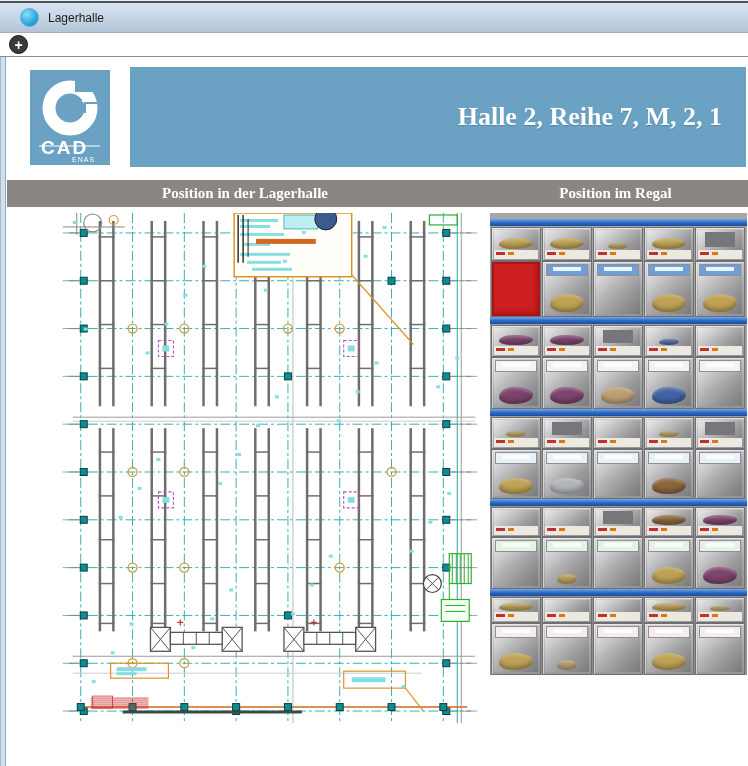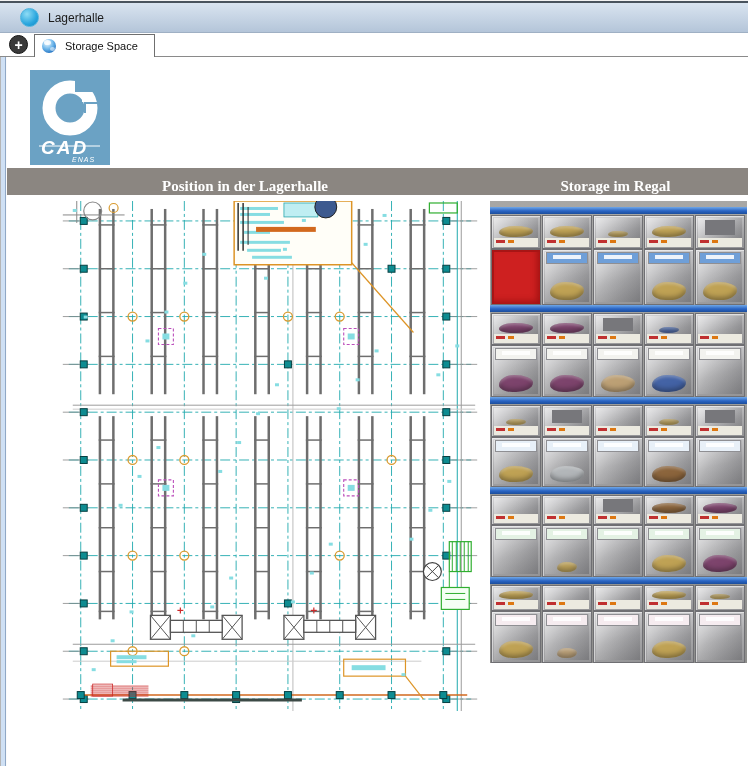--- a/index.html
+++ b/index.html
@@ -26,34 +26,34 @@
          background:rgba(255,255,255,.8);border-radius:50% 60% 40% 50%;}
   .globe::after{content:"";position:absolute;right:1px;bottom:2px;width:5px;height:4px;
          background:rgba(255,255,255,.55);border-radius:50%;}
   .tab-label{font-size:11px;color:#101010;}
 
   .bodyarea{position:relative;height:709px;background:#fff;padding-left:7px;box-sizing:border-box;}
   .left-stripe{position:absolute;left:0;top:0;bottom:0;width:7px;z-index:5;
         background:linear-gradient(90deg,#b5b5b5 0 1px,#cfe0f4 1px 5px,#90a8c6 5px 6px,#fbfbfb 6px 7px);}
 
   .banner-row{position:relative;height:110px;}
-  .logo-box{position:absolute;left:23px;top:13px;width:80px;height:95px;font-style:italic;}
+  .logo-box{position:absolute;left:23px;top:13px;width:80px;height:95px;}
   .banner{position:absolute;left:123px;top:10px;right:2px;height:100px;background:#6ba2c4;
           display:flex;align-items:center;justify-content:flex-end;padding-right:24px;box-sizing:border-box;}
   .banner-title{font-family:"Liberation Serif",serif;font-weight:bold;font-size:26px;color:#fff;
           text-shadow:0 1px 1px rgba(0,40,70,.25);}
 
   .toolbar{height:47px;background:linear-gradient(#f7f6f4,#ebebe9);border-bottom:1px solid #dbdad8;
           display:flex;align-items:center;box-sizing:border-box;}
   .parts-btn{margin-left:8px;height:36px;display:flex;align-items:center;gap:8px;padding:0 13px 0 9px;
           background:linear-gradient(#fefefe,#ececea 55%,#d8d8d4);border:1px solid #9a9a9a;
           box-shadow:inset 0 0 0 1px #fff,0 0 0 1px #5f5f5f;border-radius:2px;font-size:11px;color:#000;
           font-family:"Liberation Sans",sans-serif;cursor:default;}
 
-  .section-headers{height:27px;background:#8b8681;display:flex;margin-top:1px;align-items:flex-end;}
+  .section-headers{height:27px;background:#8b8681;display:flex;margin-top:13px;}
   .sec-left{width:476px;display:flex;align-items:center;justify-content:center;}
   .sec-right{flex:1;display:flex;align-items:center;justify-content:center;}
   .sec-title{font-family:"Liberation Serif",serif;font-weight:bold;font-size:15px;color:#fff;}
 
   .panels{position:relative;height:523px;background:#fff;}
   #floorplan{position:absolute;left:55px;top:6px;}
   #shelfphoto{position:absolute;left:483px;top:6px;width:257px;height:462px;overflow:hidden;
           background:linear-gradient(#a7a7a5,#8e8e8c);}
 
   .rail{position:absolute;left:0;right:0;height:7px;
@@ -84,52 +84,51 @@
 <div class="window">
   <div class="top-edge"></div>
 
   <div class="titlebar">
     <div class="title-icon"></div>
     <div class="title-text">Lagerhalle</div>
   </div>
 
   <div class="tabbar">
     <div class="newtab">+</div>
-    <div class="tab">
-      <span class="globe"></span>
-      <span class="tab-label">Storage Space</span>
-    </div>
   </div>
 
   <div class="bodyarea">
     <div class="left-stripe"></div>
 
     <div class="banner-row">
       <div class="logo-box">
         <svg width="80" height="95" viewBox="0 0 80 95">
           <rect x="0" y="0" width="80" height="95" fill="#6ba2c4"></rect>
           <circle cx="40" cy="38" r="21" fill="none" stroke="#ffffff" stroke-width="13"></circle>
           <rect x="45" y="5" width="22" height="17" fill="#6ba2c4"></rect>
           <rect x="52" y="22" width="10" height="10" fill="#ffffff"></rect>
           <rect x="54" y="32" width="13" height="11" fill="#6ba2c4"></rect>
           <rect x="56" y="34" width="11" height="9" fill="#ffffff"></rect>
           <line x1="9" y1="76" x2="70" y2="76" stroke="#ffffff" stroke-width="1"></line>
           <text x="11" y="84" fill="#ffffff" font-size="19" font-weight="bold" font-family="Liberation Sans, sans-serif" letter-spacing="2">CAD</text>
           <text x="42" y="92" fill="#ffffff" font-size="7" font-family="Liberation Sans, sans-serif" letter-spacing="1">ENAS</text>
         </svg>
       </div>
+      <div class="banner">
+        <span class="banner-title">Halle 2, Reihe 7, M, 2, 1</span>
+      </div>
     </div>
 
 
     <div class="section-headers">
       <div class="sec-left">
         <span class="sec-title">Position in der Lagerhalle</span>
       </div>
       <div class="sec-right">
-        <span class="sec-title">Storage im Regal</span>
+        <span class="sec-title">Position im Regal</span>
       </div>
     </div>
 
     <div class="panels">
       <svg id="floorplan" width="416" height="510" viewBox="0 0 416 512">
           <rect x="0" y="0" width="416" height="512" fill="#ffffff"></rect>
           <line x1="6" y1="20" x2="410" y2="20" stroke="#1fa9ad" stroke-width="0.9" stroke-dasharray="10 3 3 3"></line>
           <line x1="0" y1="20" x2="26" y2="20" stroke="#888" stroke-width="0.8"></line>
           <line x1="390" y1="20" x2="416" y2="20" stroke="#888" stroke-width="0.8"></line>
           <line x1="6" y1="68" x2="410" y2="68" stroke="#1fa9ad" stroke-width="0.9" stroke-dasharray="10 3 3 3"></line>

